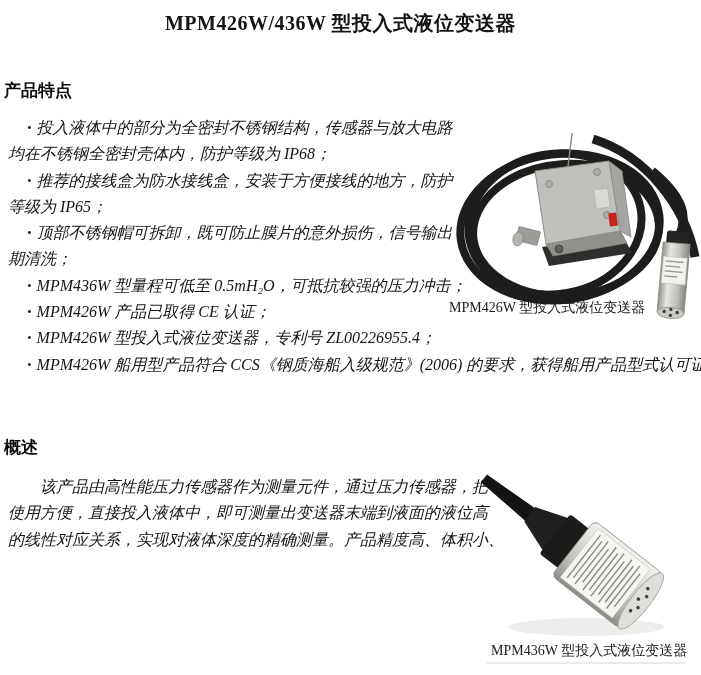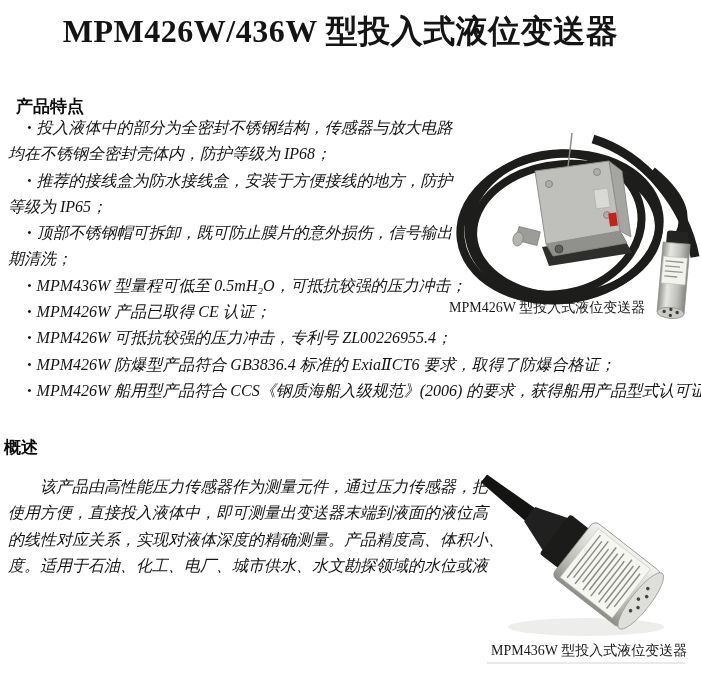--- a/index.html
+++ b/index.html
@@ -3,28 +3,28 @@
 <meta charset="utf-8">
 <style>
   html,body{margin:0;padding:0;}
   body{
     width:701px;height:675px;position:relative;overflow:hidden;
     background:#ffffff;color:#141414;
     font-family:"Liberation Serif","DejaVu Serif",serif;
   }
   .page-title{
     position:absolute;top:10px;left:0;width:681px;text-align:center;
-    font-size:32px;font-weight:bold;letter-spacing:0.5px;white-space:nowrap;
+    font-size:20px;font-weight:bold;letter-spacing:0.5px;white-space:nowrap;
   }
   .sec-heading{
     position:absolute;left:4px;
     font-family:"Liberation Sans","DejaVu Sans",sans-serif;
     font-weight:bold;font-size:17px;color:#0d0d0d;
   }
-  #features-heading{top:95px;margin-left:12px;}
+  #features-heading{top:79px;}
   #overview-heading{top:436px;}
   .textblock{
     position:absolute;left:8px;width:589px;
     font-size:16px;line-height:26.3px;white-space:nowrap;font-style:italic;
   }
   #features-text{top:115px;}
   #overview-text{top:474px;}
   .line{height:26.3px;}
   .line.b{padding-left:19px;}
   .line.ind{padding-left:32px;}
@@ -49,32 +49,30 @@
 
 <div class="textblock" id="features-text">
   <div class="line b"><span class="dot">•</span><span>投入液体中的部分为全密封不锈钢结构，传感器与放大电路</span></div>
   <div class="line"><span>均在不锈钢全密封壳体内，防护等级为 IP68；</span></div>
   <div class="line b"><span class="dot">•</span><span>推荐的接线盒为防水接线盒，安装于方便接线的地方，防护</span></div>
   <div class="line"><span>等级为 IP65；</span></div>
   <div class="line b"><span class="dot">•</span><span>顶部不锈钢帽可拆卸，既可防止膜片的意外损伤，信号输出</span></div>
   <div class="line"><span>期清洗；</span></div>
   <div class="line b"><span class="dot">•</span><span>MPM436W 型量程可低至 0.5mH₂O，可抵抗较强的压力冲击；</span></div>
   <div class="line b"><span class="dot">•</span><span>MPM426W 产品已取得 CE 认证；</span></div>
-  <div class="line b"><span class="dot">•</span><span>MPM426W 可抵抗较强的压力冲击，专利号 ZL00226955.4；</span></div>
-  <div class="line b"><span class="dot">•</span><span>MPM426W 防爆型产品符合 GB3836.4 标准的 ExiaⅡCT6 要求，取得了防爆合格证；</span></div>
+  <div class="line b"><span class="dot">•</span><span>MPM426W 型投入式液位变送器，专利号 ZL00226955.4；</span></div>
   <div class="line b"><span class="dot">•</span><span>MPM426W 船用型产品符合 CCS《钢质海船入级规范》(2006) 的要求，获得船用产品型式认可证书。</span></div>
 </div>
 
 <div class="sec-heading" id="overview-heading">概述</div>
 
 <div class="textblock" id="overview-text">
   <div class="line ind"><span>该产品由高性能压力传感器作为测量元件，通过压力传感器，把</span></div>
   <div class="line"><span>使用方便，直接投入液体中，即可测量出变送器末端到液面的液位高</span></div>
   <div class="line"><span>的线性对应关系，实现对液体深度的精确测量。产品精度高、体积小、</span></div>
-  <div class="line"><span>度。适用于石油、化工、电厂、城市供水、水文勘探领域的水位或液</span></div>
 </div>
 
 <div class="figure" id="figure-1">
   <svg width="254" height="192" viewBox="0 0 254 192">
     <defs>
       <linearGradient id="steel1" x1="0" y1="0" x2="1" y2="0">
         <stop offset="0" stop-color="#8f8f8b"></stop>
           <stop offset="0.3" stop-color="#e6e6e2"></stop>
         <stop offset="0.7" stop-color="#bdbdb9"></stop>
           <stop offset="1" stop-color="#85857f"></stop>

